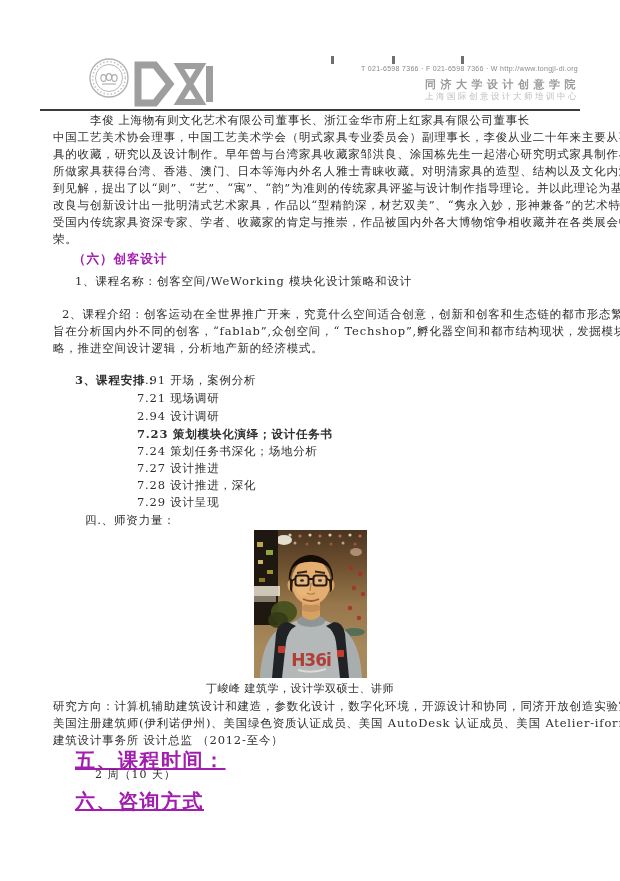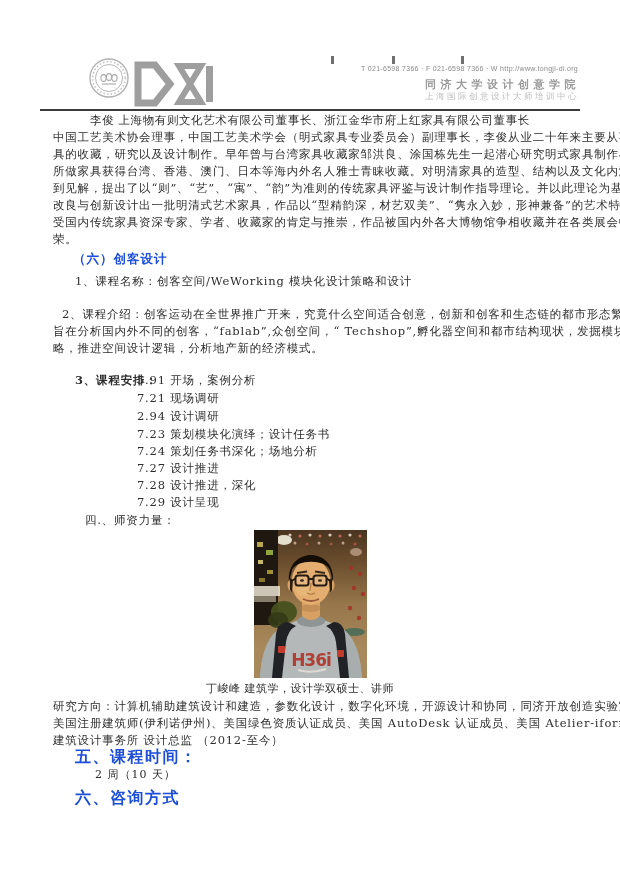--- a/index.html
+++ b/index.html
@@ -11,24 +11,24 @@
   .abs{position:absolute;}
   
   .contact{font-family:"Liberation Sans","DejaVu Sans",sans-serif;font-size:7px;color:#8a8a8a;letter-spacing:.3px;}
   .school{font-family:"DejaVu Sans","Liberation Sans",sans-serif;font-size:11px;color:#9b9b9b;letter-spacing:4.5px;font-weight:bold;}
   .center-cn{font-family:"DejaVu Sans","Liberation Sans",sans-serif;font-size:8.5px;color:#bdbdbd;letter-spacing:2.5px;}
   .tick{width:3px;height:8px;background:#6f6f6f;}
   .rule{left:40px;top:109px;width:540px;height:2px;background:#3c3c3c;}
   
   .bodyline{font-size:11.5px;letter-spacing:.8px;white-space:nowrap;color:#2e2e2e;}
   .titleline{left:0;top:113px;width:620px;text-align:center;font-size:11.5px;letter-spacing:.6px;color:#2e2e2e;}
-  .h-black{font-family:"DejaVu Sans","Liberation Sans",sans-serif;font-weight:bold;color:#1d4ed8;}
+  .h-black{font-family:"DejaVu Sans","Liberation Sans",sans-serif;font-weight:bold;color:#a21caf;}
   .sec6-h{left:73px;top:251px;font-size:12.5px;letter-spacing:1px;}
   .small-center{left:100px;top:681px;width:400px;text-align:center;font-size:11px;letter-spacing:.5px;}
-  .big-h{font-size:16px;letter-spacing:1.5px;}
+  .big-h{font-size:20px;letter-spacing:1.5px;text-decoration:underline;}
   .duration{font-size:11px;letter-spacing:1px;}
   .photo-frame{left:254px;top:530px;width:113px;height:177px;}
 </style>
 </head>
 <body>
 
 <div class="page">
 
   <div class="abs" style="left:88px;top:57px;width:42px;height:42px;">
     <svg width="42" height="42" viewBox="0 0 42 42">
@@ -74,21 +74,21 @@
   <div class="abs bodyline" style="left:75px;top:274px;">1、课程名称：创客空间/WeWorking 模块化设计策略和设计</div>
 
   <div class="abs bodyline" style="left:62px;top:307px;">2、课程介绍：创客运动在全世界推广开来，究竟什么空间适合创意，创新和创客和生态链的都市形态繁衍，本课题</div>
   <div class="abs bodyline" style="left:53px;top:324px;">旨在分析国内外不同的创客，“fablab”,众创空间，“ Techshop”,孵化器空间和都市结构现状，发掘模块化设计策</div>
   <div class="abs bodyline" style="left:53px;top:341px;">略，推进空间设计逻辑，分析地产新的经济模式。</div>
 
   <div class="abs bodyline" style="left:75px;top:373px;font-weight:bold;">3、课程安排：</div>
   <div class="abs bodyline" style="left:137px;top:373px;">5.91 开场，案例分析</div>
   <div class="abs bodyline" style="left:137px;top:391px;">7.21 现场调研</div>
   <div class="abs bodyline" style="left:137px;top:409px;">2.94 设计调研</div>
-  <div class="abs bodyline" style="left:137px;top:427px;">7.23 策划模块化演绎；设计任务书</div>
+  <div class="abs bodyline" style="left:137px;top:427px;font-weight:bold;">7.23 策划模块化演绎；设计任务书</div>
   <div class="abs bodyline" style="left:137px;top:444px;">7.24 策划任务书深化；场地分析</div>
   <div class="abs bodyline" style="left:137px;top:461px;text-align:center;">7.27 设计推进</div>
   <div class="abs bodyline" style="left:137px;top:478px;">7.28 设计推进，深化</div>
   <div class="abs bodyline" style="left:137px;top:495px;">7.29 设计呈现</div>
 
   <div class="abs bodyline" style="left:85px;top:513px;">四.、师资力量：</div>
 
   <div class="abs photo-frame">
     <svg width="113" height="148" viewBox="0 0 113 148">
       <defs>

